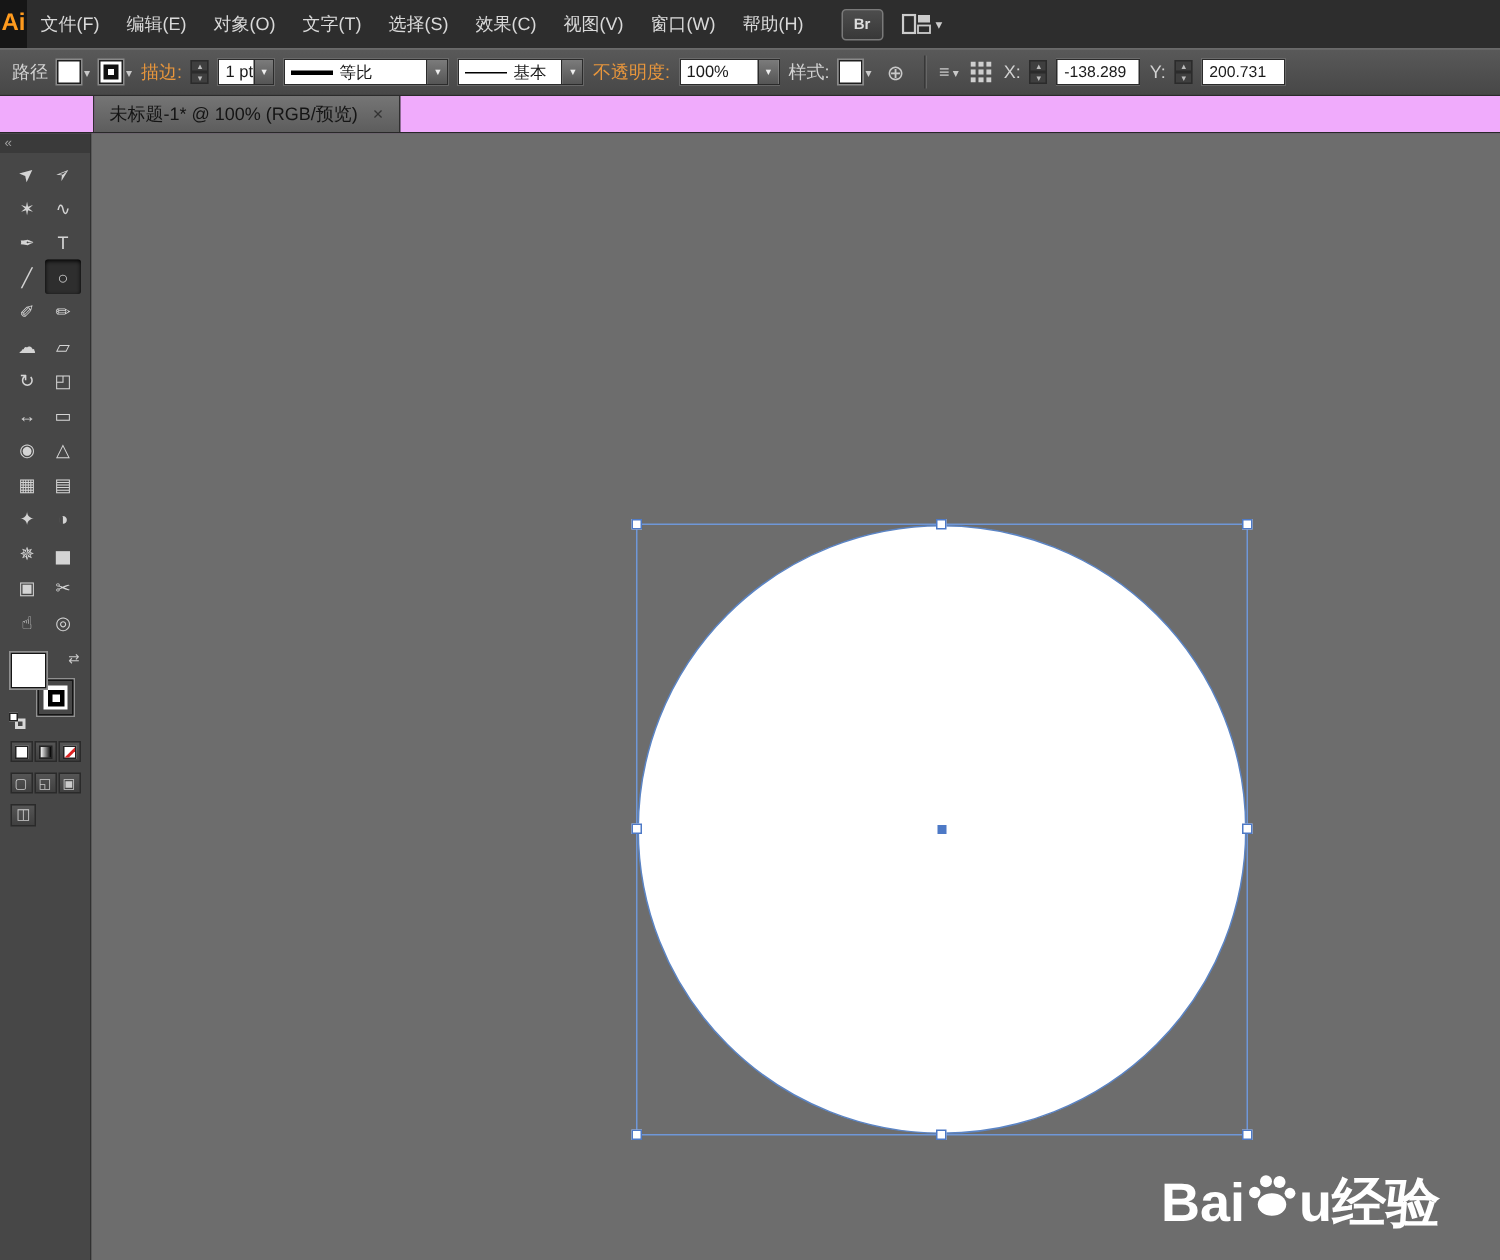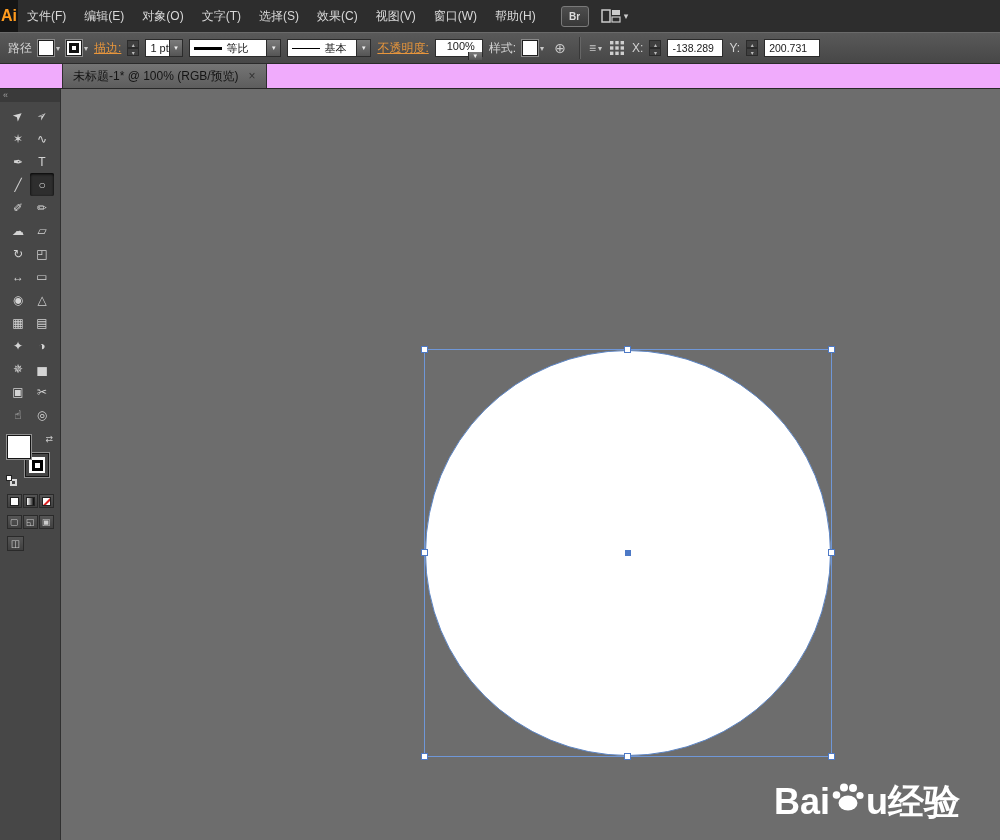--- a/index.html
+++ b/index.html
@@ -15,29 +15,29 @@
   .layout-btn svg{display:block;}
 
   
   .controlbar{flex:0 0 32px;height:32px;box-sizing:border-box;background:linear-gradient(#595959,#474747);border-top:1px solid #6a6a6a;border-bottom:1px solid #2b2b2b;display:flex;align-items:center;padding:0 8px;gap:6px;font-size:12px;color:#d2d2d2;white-space:nowrap;}
   .swgroup{display:flex;align-items:center;gap:2px;}
   .swatch{width:16px;height:16px;border:1px solid #1f1f1f;box-shadow:0 0 0 1px #8a8a8a;box-sizing:border-box;}
   .fill-swatch{background:#ffffff;}
   .stroke-swatch{background:#ffffff;display:flex;align-items:center;justify-content:center;}
   .stroke-swatch .ring{width:10px;height:10px;border:3px solid #111;box-sizing:border-box;}
   .dd{font-size:8px;color:#c9c9c9;}
-  .link-label{color:#e8963c;text-decoration:underline;}
+  .link-label{color:#e8963c;}
   .stepper{display:flex;flex-direction:column;width:12px;}
   .stepper .st{height:8px;font-size:6px;line-height:8px;text-align:center;background:#3f3f3f;border:1px solid #2b2b2b;color:#bbb;box-sizing:border-box;}
   .field,.combo{height:18px;background:#fff;border:1px solid #2b2b2b;display:flex;align-items:center;font-size:11px;color:#1a1a1a;box-sizing:border-box;padding-left:4px;}
   .arrow-seg{margin-left:auto;width:13px;height:100%;background:linear-gradient(#7b7b7b,#555);color:#eee;border-left:1px solid #2b2b2b;display:flex;align-items:center;justify-content:center;font-size:7px;}
   .w-strokewidth{width:38px;}
-  .w-profile{width:92px;}
+  .w-profile{width:110px;}
   .w-brush{width:84px;}
-  .w-opacity{width:48px;flex-direction:column;}
+  .w-opacity{width:67px;}
   .w-coord{width:56px;font-size:10.5px;}
   .line-preview{width:28px;height:3px;background:#000;margin-right:4px;flex:0 0 auto;}
   .line-thin{height:1px;}
   .globe-btn{width:20px;height:20px;display:flex;align-items:center;justify-content:center;color:#c9c9c9;font-size:14px;}
   .vsep{width:1px;height:22px;background:#383838;box-shadow:1px 0 0 #666;margin:0 3px;}
   .align-btn{display:flex;align-items:center;gap:2px;color:#c9c9c9;font-size:12px;}
   .grid-btn{display:flex;align-items:center;margin:0 2px;}
   .coord-label{color:#d2d2d2;}
 
   

